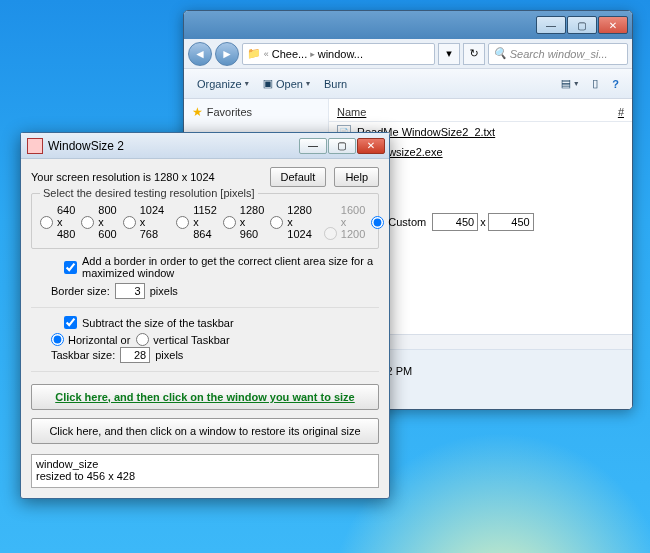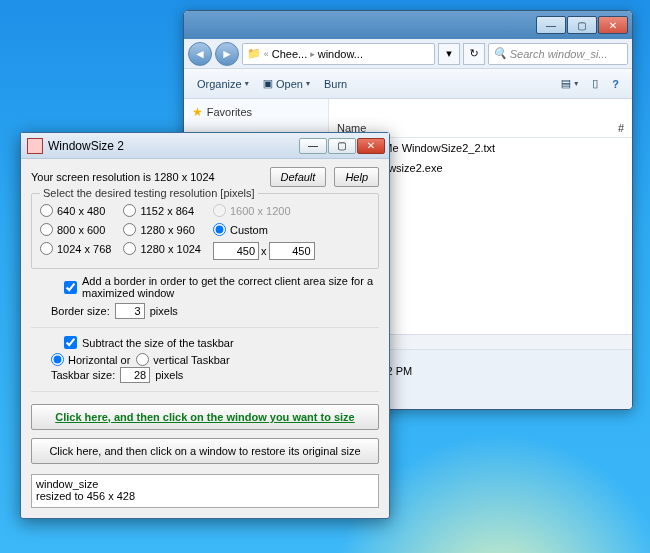--- a/index.html
+++ b/index.html
@@ -146,23 +146,24 @@
   width: 145px;
   border-right: 1px solid #e2e8f0;
   padding: 6px 8px;
   background: #f7fafe;
   font-size: 11px;
 }
 .fav-head { font-weight: normal; display:flex;align-items:center;gap:4px;color:#333;}
 .star { color: #f4b400; font-size: 12px; }
 .exp-list {
   flex: 1;
-  padding: 20px 0;
+  padding: 4px 0;
   font-size: 11px;
   position: relative;
+  text-decoration: underline;
 }
 .col-head {
   display: flex;
   border-bottom: 1px solid #e4e9f0;
   padding: 3px 8px;
   color: #333;
   font-size: 11px;
 }
 .col-head .c1 { flex: 1; }
 .file-row {
@@ -253,40 +254,39 @@
 }
 .row1 { display:flex; align-items:center; margin-bottom:6px; gap:8px;}
 .row1 .txt { flex:1; }
 .but {
   border: 1px solid #999;
   background: linear-gradient(180deg,#fefefe,#e4e4e4);
   padding: 3px 10px;
   border-radius: 2px;
   cursor: pointer;
   font-size: 11px;
-  font-style: italic;
 }
 .groupbox {
   border: 1px solid #ccc;
   border-radius: 2px;
   padding: 6px 8px 8px;
   margin: 4px 0 6px;
   position: relative;
 }
 .legend {
   position: absolute;
   top: -7px;
   left: 8px;
   background: #f0f0f0;
   padding: 0 3px;
   color: #333;
   text-align: right;
 }
 .radiorow { display: flex; gap: 12px; margin-top: 4px; }
-.radiocol { display: flex; flex-direction: column; gap: 6px; }
+.radiocol { display: flex; flex-direction: row; gap: 6px; }
 .radio { display: flex; align-items: center; gap: 4px; }
 .radio input { margin: 0; }
 .disabled { color: #999; align-items: flex-end; }
 .custom-in {
   width: 46px;
   padding: 2px 3px;
   border: 1px solid #888;
   font-size: 11px;
   text-align: right;
 }

